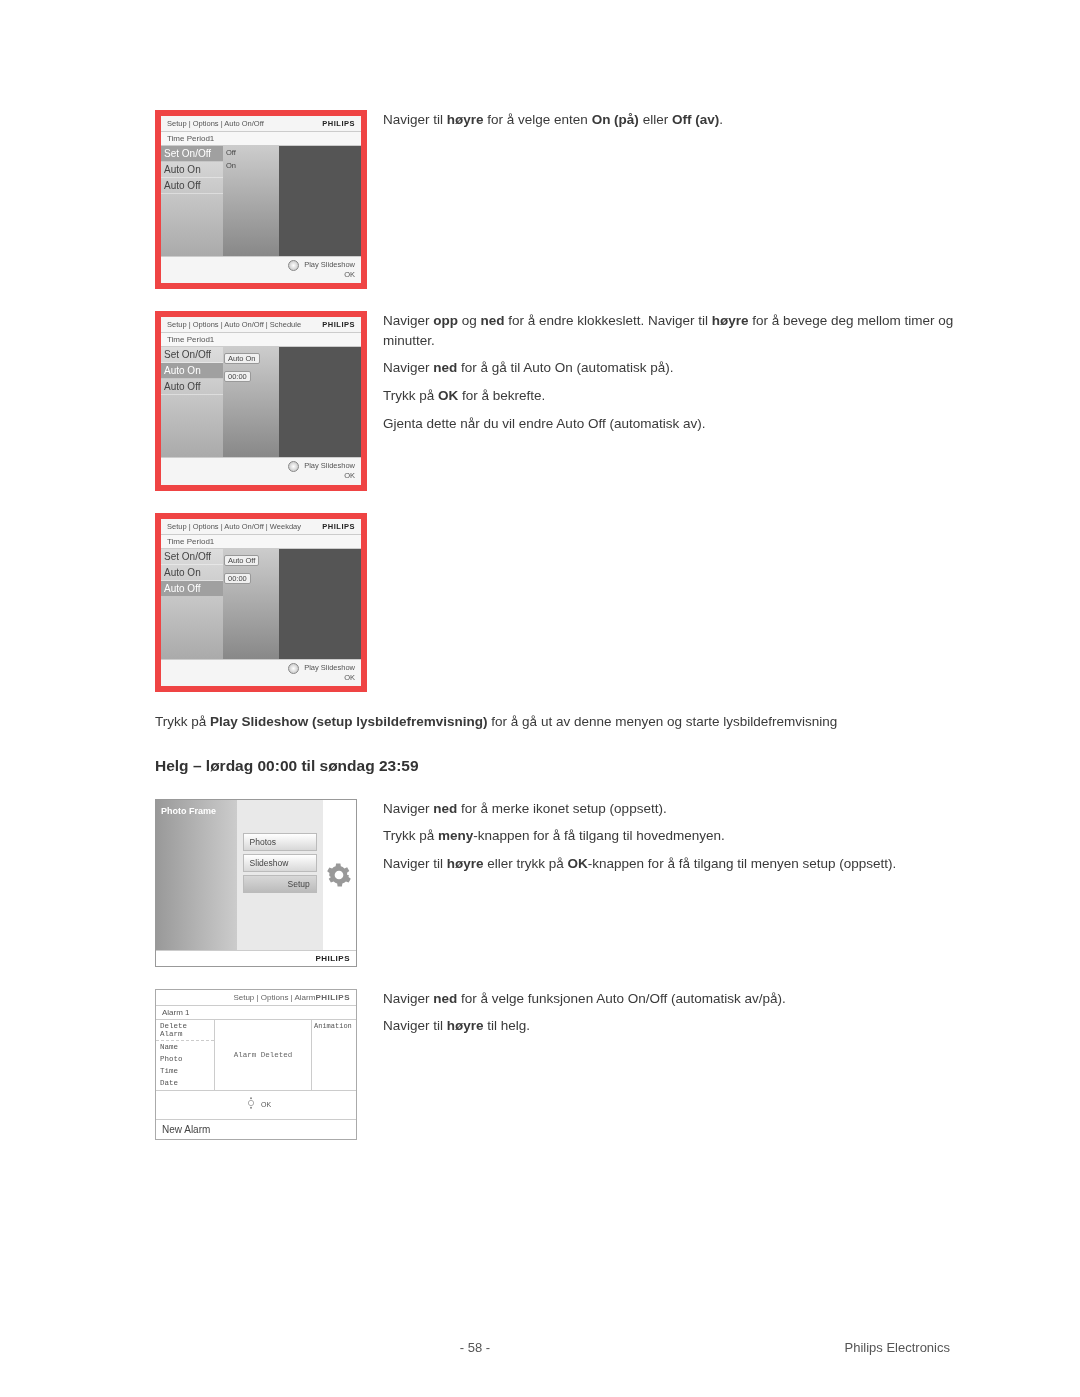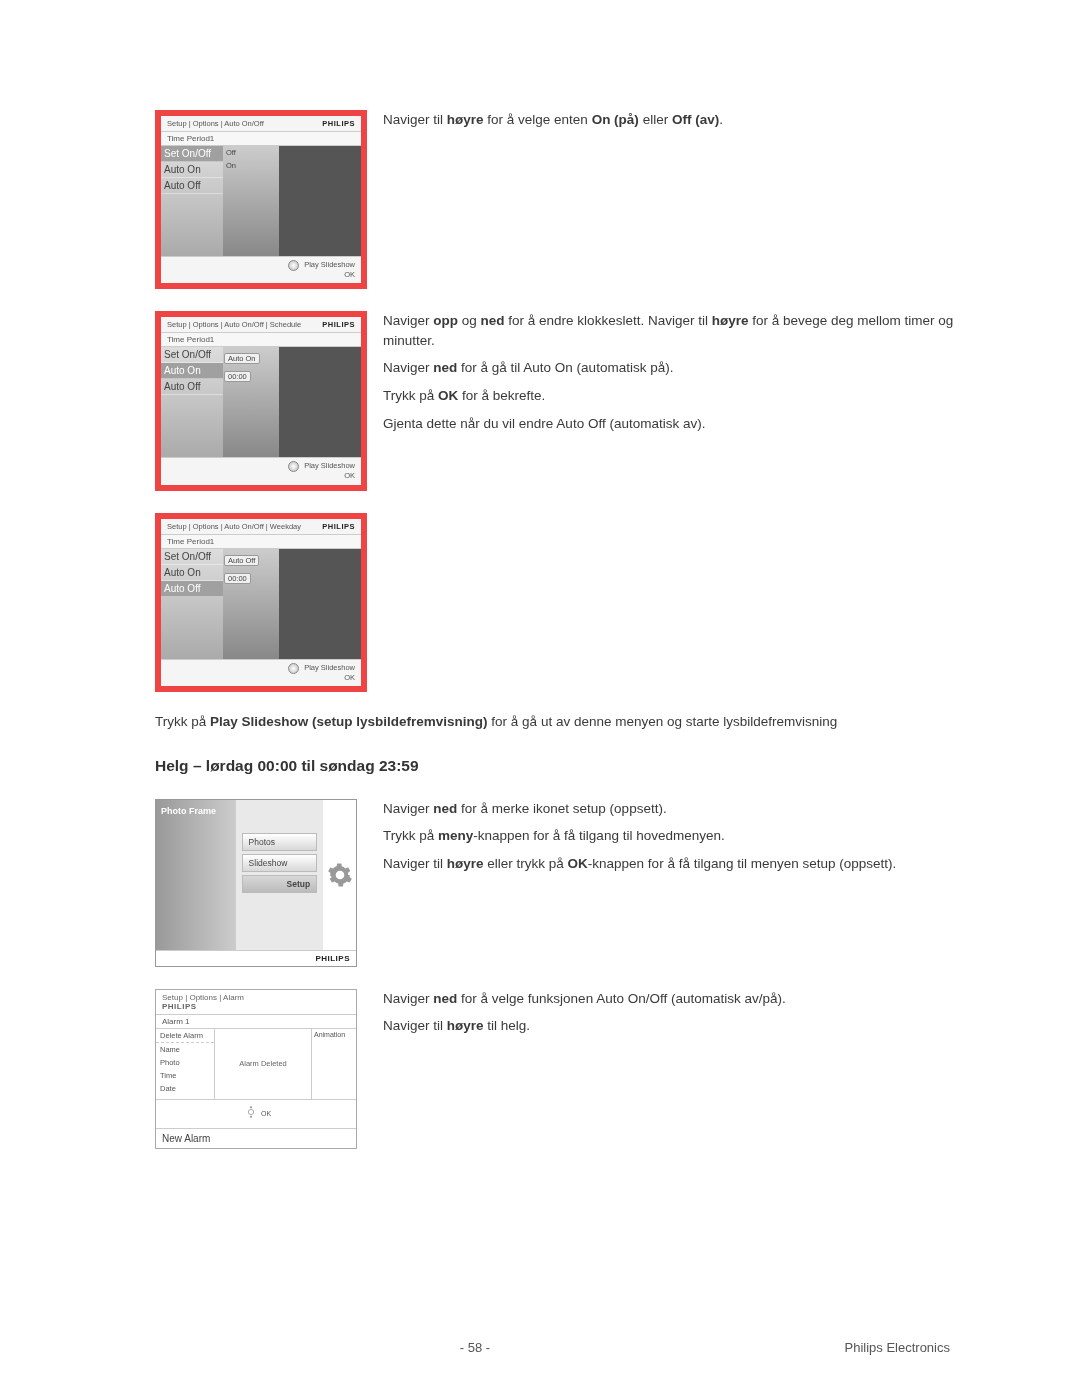--- a/index.html
+++ b/index.html
@@ -150,21 +150,21 @@
   }
   .mainmenu .m-item{
     margin:3px 6px;
     padding:3px 6px;
     font-size:8.5px;
     color:#444;
     border:1px solid #bbb;
     border-radius:0;
     background:linear-gradient(#fff,#d8d8d8);
   }
-  .mainmenu .m-item.sel{ background:linear-gradient(#d8d8d8,#bbb); font-weight:bold;padding-left:44px;}
+  .mainmenu .m-item.sel{ background:linear-gradient(#d8d8d8,#bbb); font-weight:normal;padding-left:44px;}
   .mainmenu .mright{
     width:40px;
     background:#fff;
     display:flex;
     align-items:center;
     justify-content:center;
   }
   .gear{
     width:26px;height:26px;fill:#999;
   }
@@ -182,29 +182,29 @@
   
   .alarm {
     width:200px;
     border:1px solid #aaa;
     font-size:8px;
   }
   .alarm .atop{
     display:flex; justify-content:flex-end;
     padding:3px 6px; color:#666;
     border-bottom:1px solid #ccc;
-    flex-direction:column;
   }
   .alarm .asub{
     padding:2px 6px; color:#555;
     border-bottom:1px solid #ccc;
   }
   .alarm .abody{
     display:flex;
     height:70px;
+    font-family:Liberation Mono, monospace;
   }
   .alarm .aleft{
     width:58px;
     border-right:1px solid #ccc;
   }
   .alarm .aleft div{
     font-size:7.5px;
     color:#555;
     padding:2px 4px;
   }

